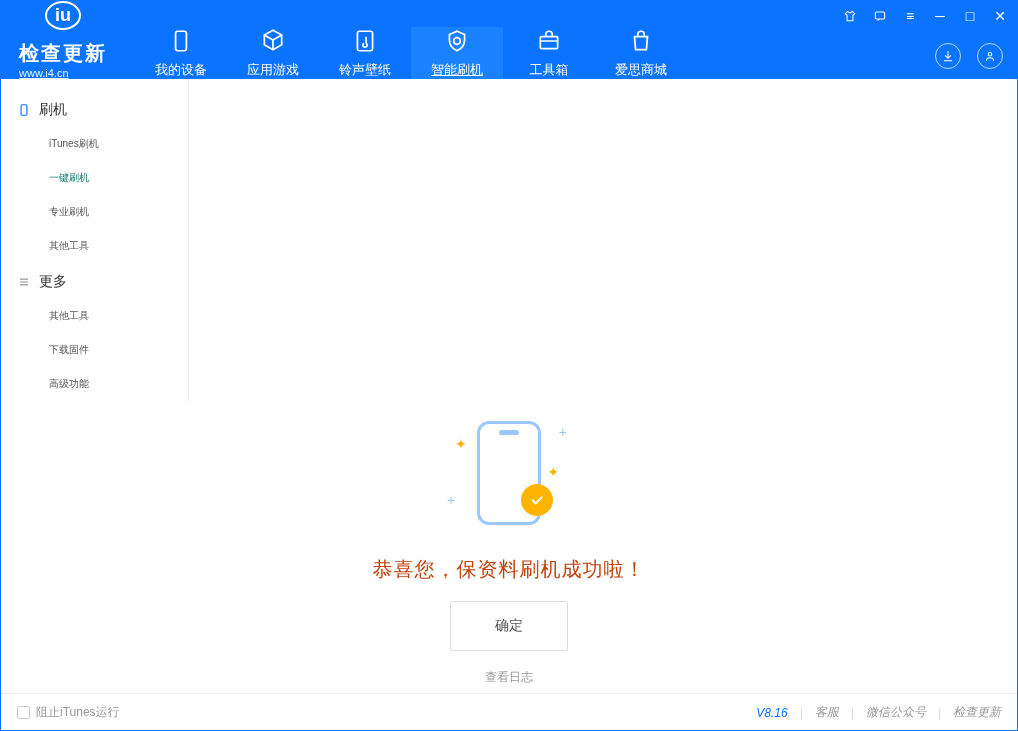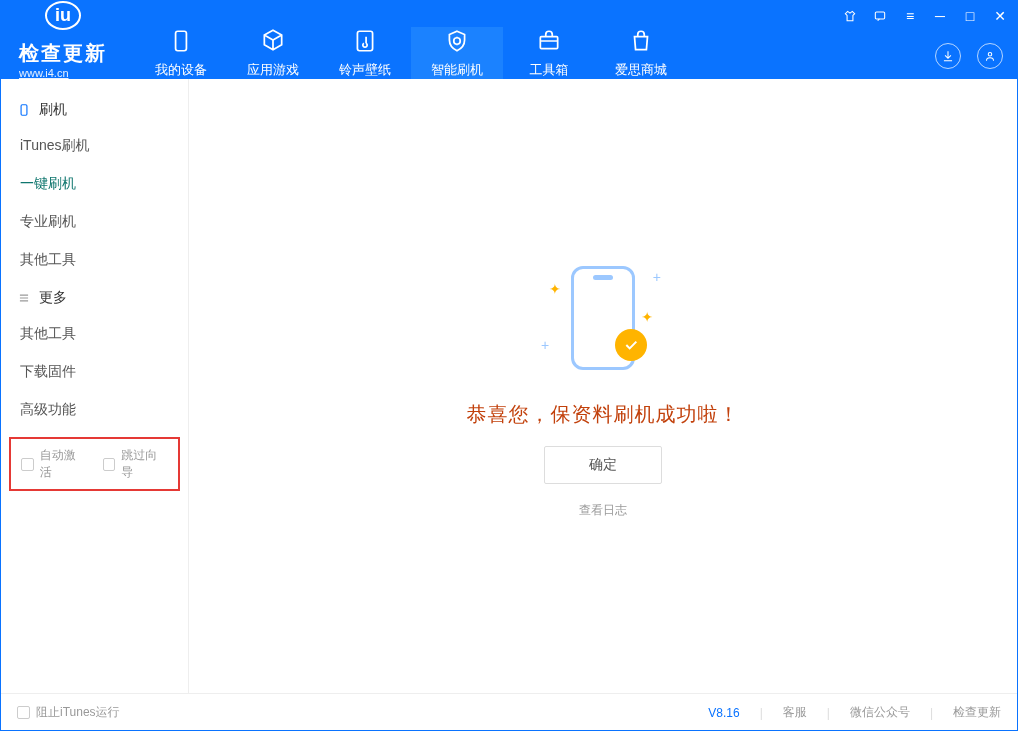--- a/index.html
+++ b/index.html
@@ -6,36 +6,36 @@
 body { background: #fff; width: 1018px; height: 731px; overflow: hidden; border: 1px solid #0a73ff; }
 
 .header { background: #0a73ff; height: 78px; display: flex; align-items: stretch; color: #fff; position: relative; }
 .logo-area { display: flex; align-items: center; padding: 0 18px; gap: 10px; flex-direction: column; }
 .logo-circle { width: 36px; height: 36px; border-radius: 50%; border: 2.5px solid #fff; display: flex; align-items: center; justify-content: center; font-weight: bold; font-size: 18px; }
 .logo-text .name { font-size: 20px; font-weight: bold; letter-spacing: 2px; }
 .logo-text .url { font-size: 11px; opacity: 0.9; text-decoration: underline; }
 
 .nav-tabs { display: flex; margin-left: 10px; }
 .nav-tab { width: 92px; display: flex; flex-direction: column; align-items: center; justify-content: center; gap: 6px; cursor: pointer; font-size: 13px; margin-top: 26px; }
-.nav-tab.active { background: #1b82ff; }
+.nav-tab.active { background: #1b82ff; text-decoration: underline; }
 .nav-tab .icon { width: 28px; height: 28px; display: flex; align-items: center; justify-content: center; }
 .nav-tab svg { width: 26px; height: 26px; fill: none; stroke: #fff; stroke-width: 1.6; }
 
 .window-controls { position: absolute; right: 8px; top: 6px; display: flex; gap: 12px; align-items: center; }
 .window-controls .wc { width: 18px; height: 18px; cursor: pointer; display: flex; align-items: center; justify-content: center; color: #fff; font-size: 14px; }
 
 .header-right-icons { position: absolute; right: 14px; bottom: 10px; display: flex; gap: 16px; }
 .header-right-icons .ri { width: 26px; height: 26px; border: 1.5px solid rgba(255,255,255,0.7); border-radius: 50%; display: flex; align-items: center; justify-content: center; cursor: pointer; }
 .header-right-icons .ri svg { width: 14px; height: 14px; stroke: #fff; fill: none; stroke-width: 1.8; }
 
-.body { display: flex; height: 614px; }
+.body { display: flex; height: 614px; flex-direction: column; }
 .sidebar { width: 188px; border-right: 1px solid #eee; padding-top: 12px; display: flex; flex-direction: column; }
 .sb-section { padding: 10px 16px 8px; display: flex; align-items: center; gap: 8px; color: #333; font-size: 14px; font-weight: 500; }
 .sb-section svg { width: 14px; height: 14px; }
-.sb-item { padding: 10px 16px 10px 19px; font-size: 14px; color: #555; cursor: pointer; }
+.sb-item { padding: 10px 16px 10px 48px; font-size: 10px; color: #555; cursor: pointer; }
 .sb-item.active { color: #0f766e; }
 
 .device-boxes { margin-top: auto; padding: 0 12px 12px; }
 .device-box { background: #f3f8ff; border-radius: 4px; padding: 10px 12px; margin-top: 10px; font-size: 13px; color: #333; display: flex; align-items: center; gap: 8px; }
 .device-box .dot-icon { width: 16px; height: 16px; border: 1.5px solid #0a73ff; border-radius: 50%; display: flex; align-items: center; justify-content: center; }
 .device-box .dot-icon::after { content: ""; width: 6px; height: 6px; background: #0a73ff; border-radius: 50%; }
 .device-info { background: #f3f8ff; border-radius: 4px; padding: 10px 12px; margin-top: 10px; }
 .device-info .name { color: #0a73ff; font-size: 13px; font-weight: 600; display: flex; align-items: center; gap: 6px; }
 .device-info .storage { display: inline-block; border: 1px solid #9cc8ff; color: #0a73ff; font-size: 11px; padding: 1px 8px; border-radius: 10px; margin-top: 6px; }
 .device-info .type { color: #aaa; font-size: 11px; margin-top: 4px; }
@@ -48,26 +48,26 @@
 .phone-illustration { position: relative; width: 160px; height: 130px; display: flex; align-items: center; justify-content: center; }
 .phone-body { width: 64px; height: 104px; border: 3px solid #9cc8ff; border-radius: 12px; position: relative; background: #fff; }
 .phone-body::before { content: ""; position: absolute; top: 6px; left: 50%; transform: translateX(-50%); width: 20px; height: 5px; background: #9cc8ff; border-radius: 3px; }
 .check-badge { position: absolute; right: 36px; bottom: 22px; width: 32px; height: 32px; background: #ffb400; border-radius: 50%; display: flex; align-items: center; justify-content: center; }
 .check-badge svg { width: 16px; height: 16px; stroke: #fff; stroke-width: 3; fill: none; }
 .sparkle { position: absolute; color: #ffb400; font-size: 14px; }
 .s1 { left: 26px; top: 28px; } .s2 { right: 22px; top: 16px; color: #9cc8ff; }
 .s3 { left: 18px; bottom: 30px; color: #9cc8ff; } .s4 { right: 30px; bottom: 58px; }
 
 .success-msg { font-size: 20px; color: #c2410c; letter-spacing: 1px; }
-.ok-btn { border: 1px solid #ddd; background: #fff; padding: 9px 44px; font-size: 14px; color: #555; cursor: pointer; border-radius: 2px; }
+.ok-btn { border: 1px solid #ddd; background: #fff; padding: 15px 44px; font-size: 14px; color: #555; cursor: pointer; border-radius: 2px; }
 .log-link { font-size: 12px; color: #999; cursor: pointer; }
 
 .footer { height: 38px; border-top: 1px solid #eee; display: flex; align-items: center; padding: 8px 16px; font-size: 12px; color: #999; }
 .footer .left { display: flex; align-items: center; gap: 6px; }
-.footer .right { margin-left: auto; display: flex; align-items: center; gap: 20px; }
+.footer .right { margin-left: auto; display: flex; align-items: center; gap: 12px; font-style: italic; }
 .footer .version { color: #0a73ff; }
 .footer .sep { color: #ddd; }
 .footer .link { cursor: pointer; }
 </style>
 </head>
 <body>
 
 <div class="header">
   <div class="logo-area">
     <div class="logo-circle">iu</div>
@@ -178,30 +178,20 @@
       <svg viewBox="0 0 24 24" fill="none" stroke="#999" stroke-width="2">
           <path d="M5 7h14 M5 12h14 M5 17h14"></path>
         </svg>
       <span>更多</span>
     </div>
     <div class="sb-item">其他工具</div>
     <div class="sb-item">下载固件</div>
     <div class="sb-item">高级功能</div>
 
 
-    <div class="checkbox-row">
-      <label class="checkbox-item">
-        <span class="cb"></span>
-        <span>自动激活</span>
-      </label>
-      <label class="checkbox-item">
-        <span class="cb"></span>
-        <span>跳过向导</span>
-      </label>
-    </div>
   </div>
 
   <div class="main">
     <div class="phone-illustration">
       <span class="sparkle s1">✦</span>
       <span class="sparkle s2">+</span>
       <span class="sparkle s3">+</span>
       <span class="sparkle s4">✦</span>
       <div class="phone-body"></div>
       <div class="check-badge">

